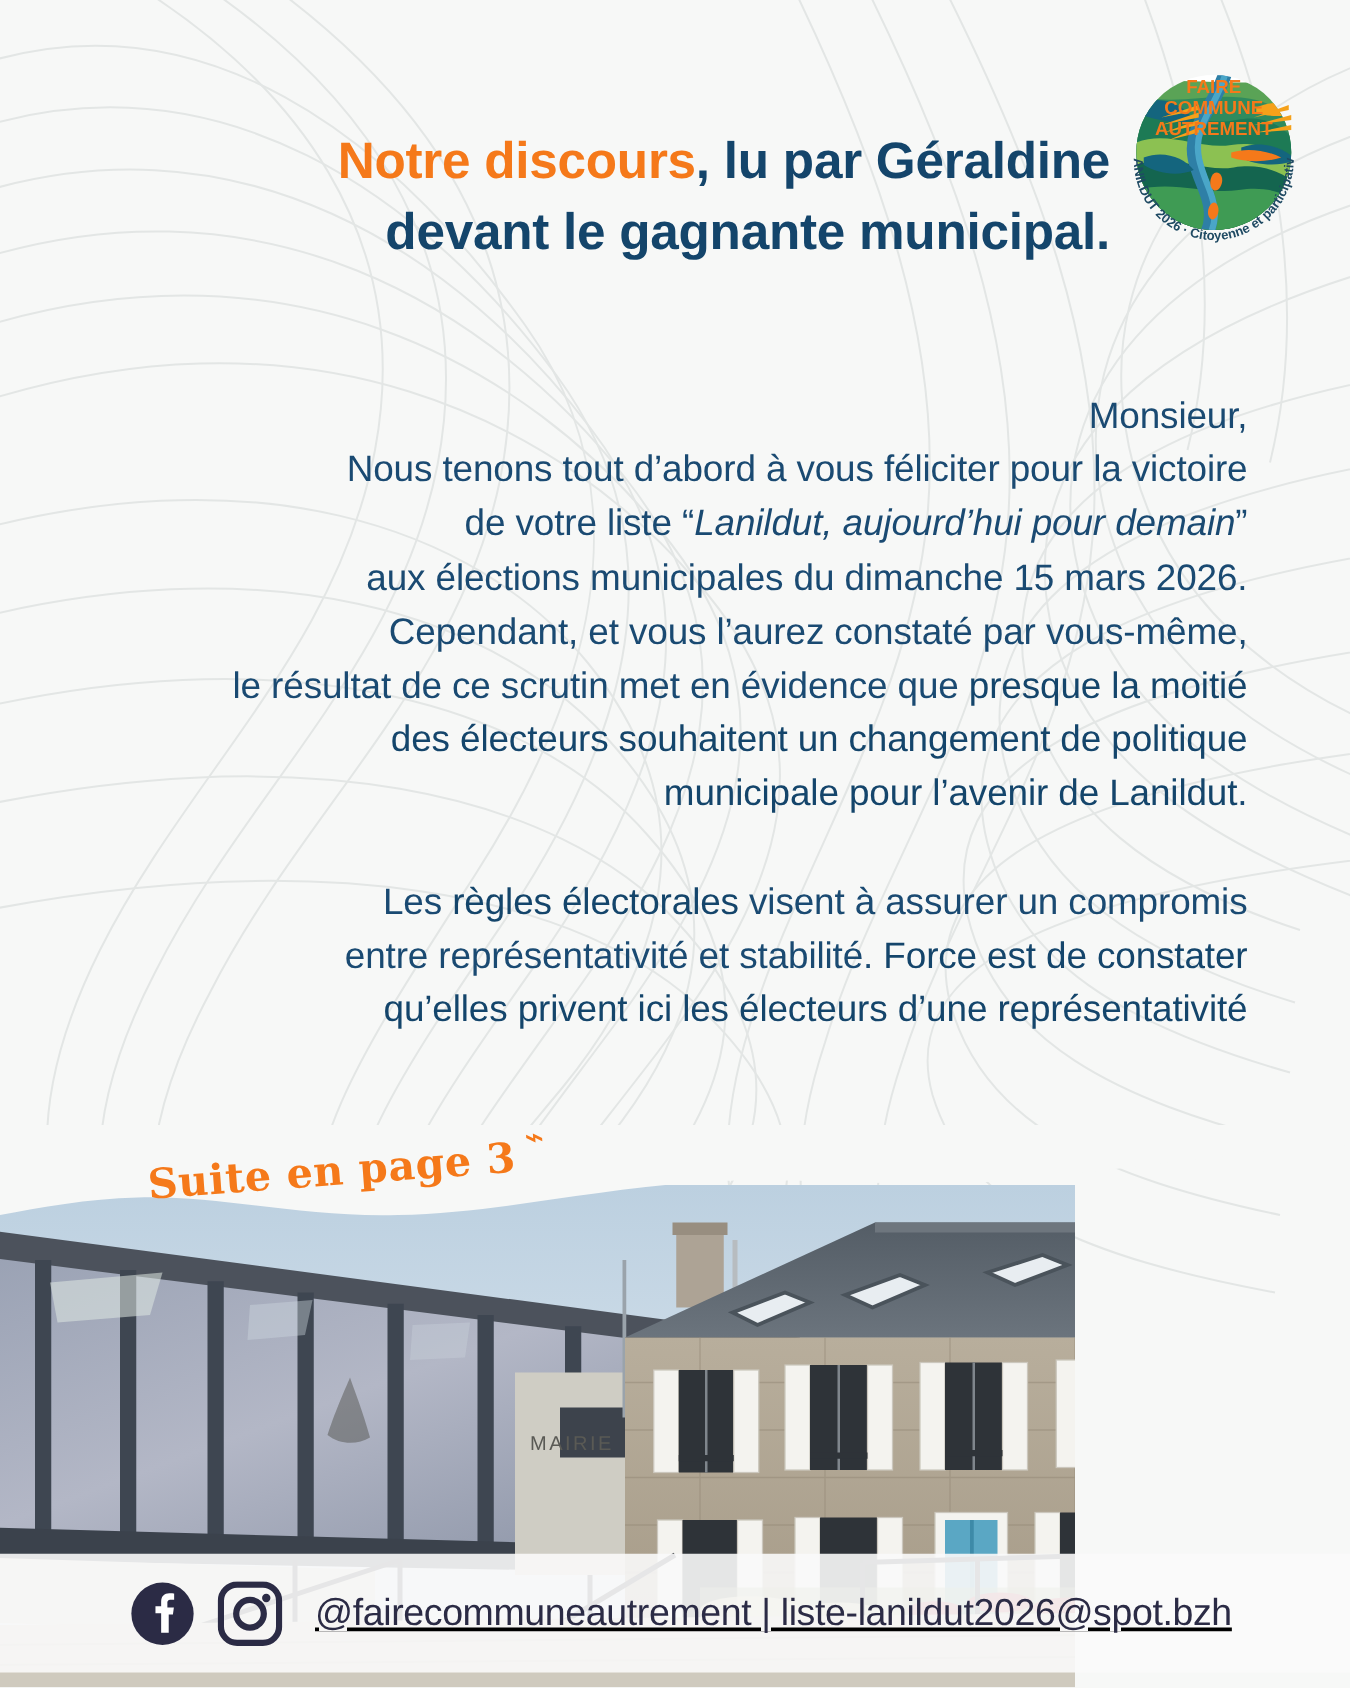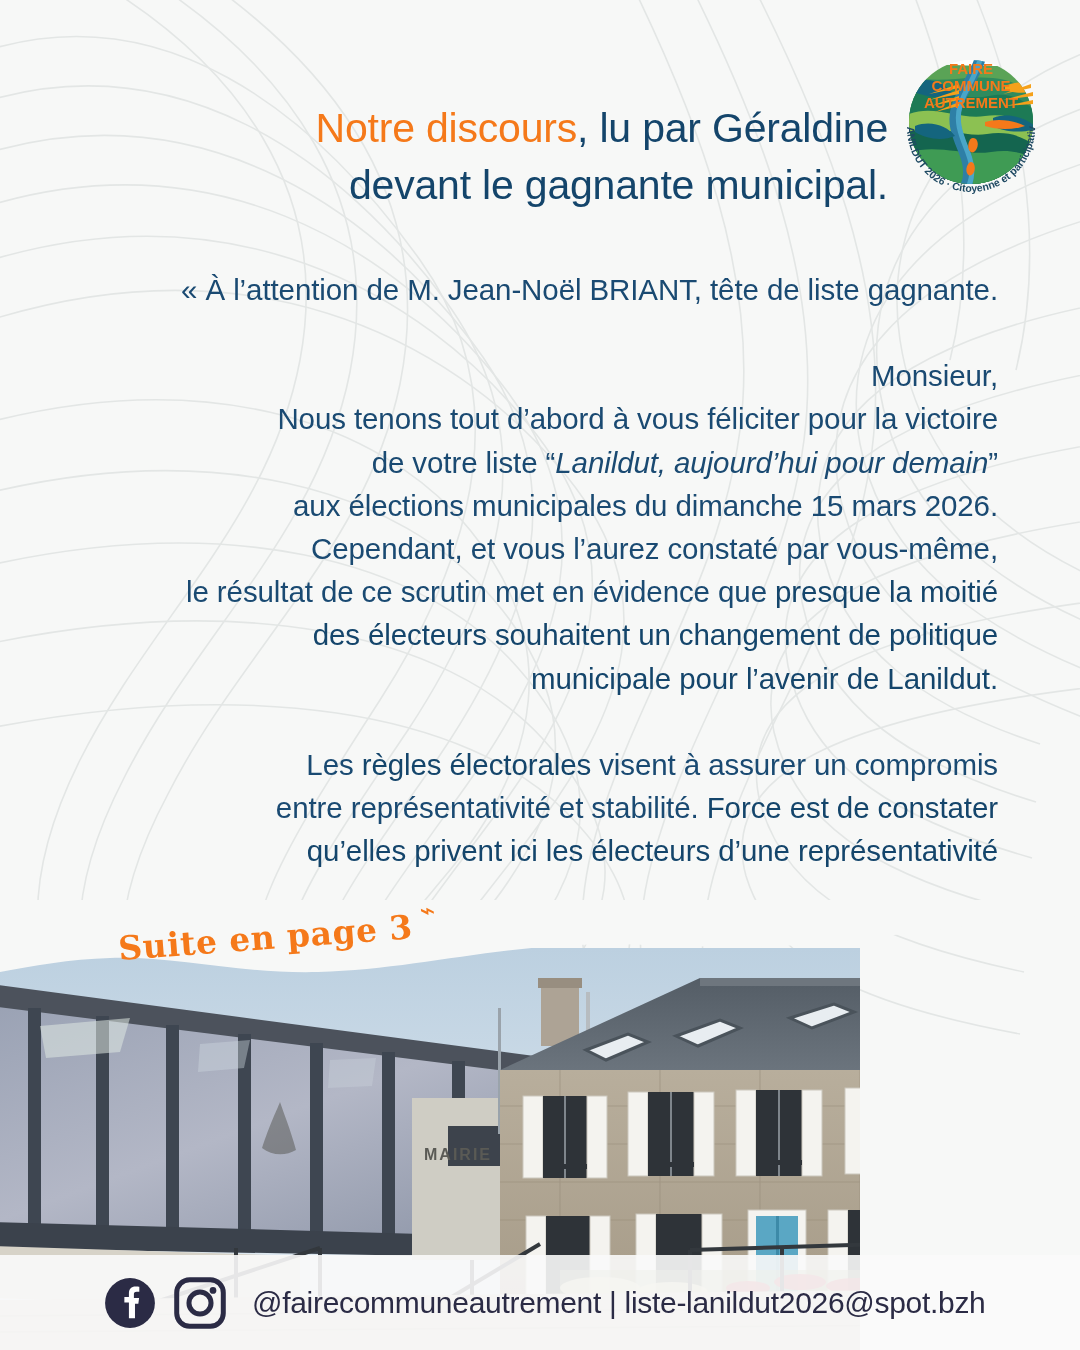--- a/index.html
+++ b/index.html
@@ -35,21 +35,21 @@
     z-index:6;
   }
 
   
   .headline{
     position:absolute;
     left:108px;top:100px;
     width:780px;
     z-index:5;
     font-size:41px;
-    font-weight:normal;
+    font-weight:bold;
     line-height:1.38;
     letter-spacing:-0.2px;
     color:#14456b;
   }
   .headline .hl-orange{color:#f5791a;}
 
   
   .body-copy{
     position:absolute;
     left:108px;top:268px;
@@ -88,44 +88,44 @@
     font-weight:normal;
   }
 
   
   .photo{
     position:absolute;
     left:0;top:948px;
     width:860px;height:402px;
     z-index:2;
     overflow:hidden;
-    font-weight:bold;
   }
   .photo svg{display:block;}
 
   
   .torn-edge{
     position:absolute;
     left:0;top:900px;
     width:1080px;height:130px;
     z-index:4;
     pointer-events:none;
   }
 
   
   .footer{
     position:absolute;
-    left:0;bottom:0;
+    left:0;bottom:12px;
     width:1080px;height:95px;
     z-index:8;
     background:rgba(250,250,250,0.90);
     display:flex;
     align-items:center;
     padding-left:104px;
     box-sizing:border-box;
+    text-decoration:underline;
   }
   .footer .ico{
     width:52px;height:52px;
     flex:0 0 auto;
     display:block;
   }
   .footer .ico + .ico{margin-left:18px;}
   .footer .handle{
     margin-left:26px;
     font-size:30px;
@@ -221,21 +221,20 @@
       <textPath href="#arcPath" startOffset="50%" text-anchor="middle">LANILDUT 2026 · Citoyenne et participative</textPath>
     </text>
   </svg>
 
   <div class="headline">
     <span class="hl-orange">Notre discours</span><span>, lu par Géraldine</span><br>
     <span>devant le gagnante municipal.</span>
   </div>
 
   <div class="body-copy">
-    <p>« À l’attention de M. Jean-Noël BRIANT, tête de liste gagnante.</p>
     <div class="gap"></div>
     <p>Monsieur,</p>
     <p>Nous tenons tout d’abord à vous féliciter pour la victoire</p>
     <p><span>de votre liste “</span><i>Lanildut, aujourd’hui pour demain</i><span>”</span></p>
     <p>aux élections municipales du dimanche 15 mars 2026.</p>
     <p>Cependant, et vous l’aurez constaté par vous-même,</p>
     <p><span>le résultat de ce scrutin met en évidence que </span><b>presque la moitié</b></p>
     <p><b>des électeurs souhaitent un changement de politique</b></p>
     <p><b>municipale pour l’avenir de Lanildut</b><span>.</span></p>
     <div class="gap"></div>

